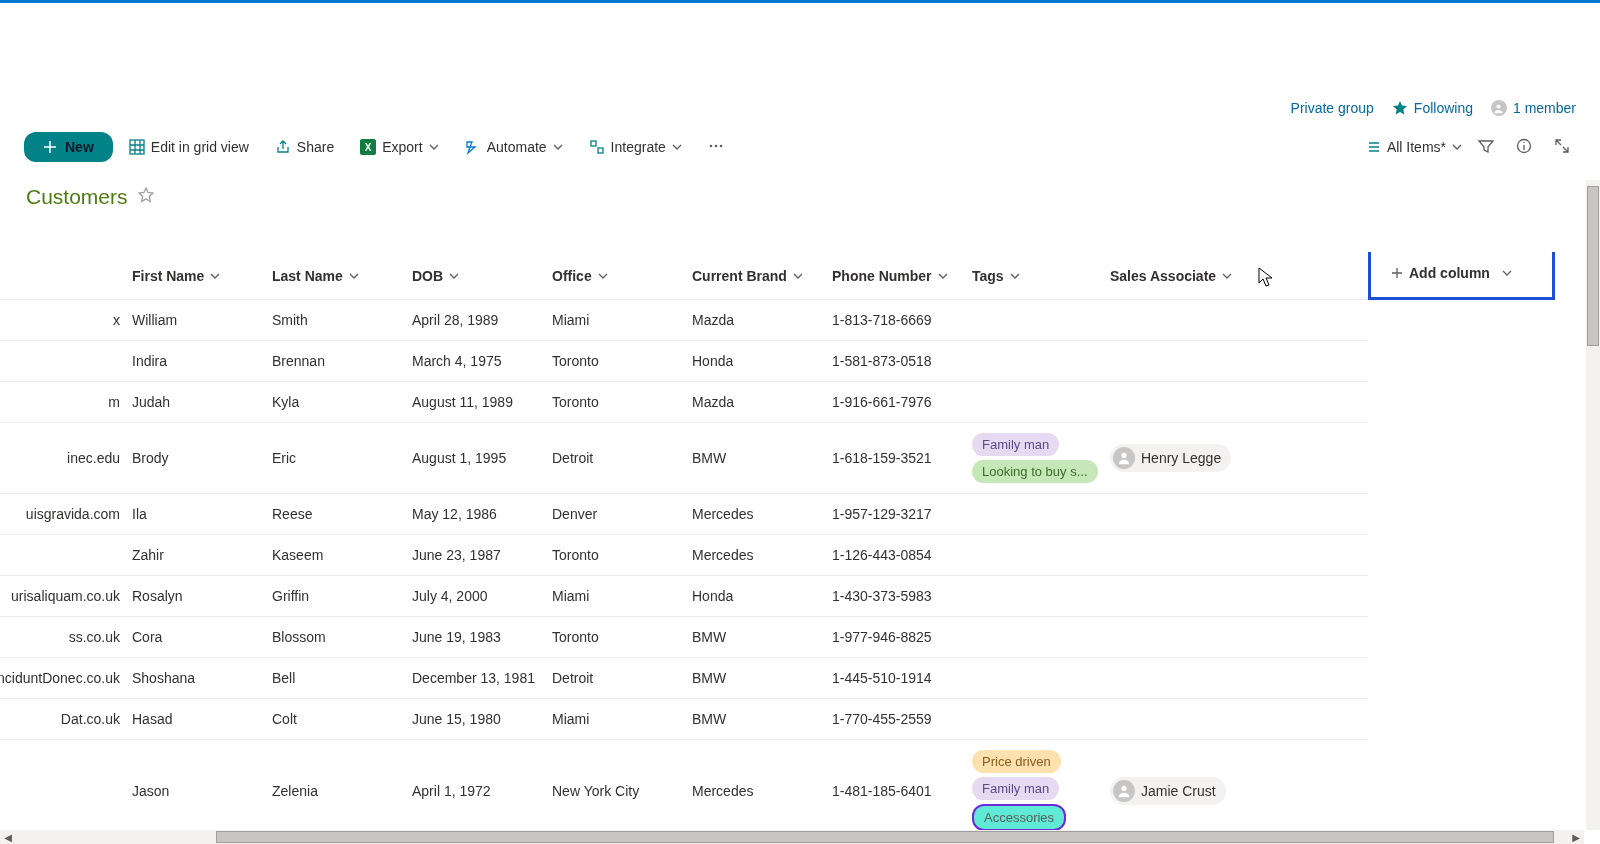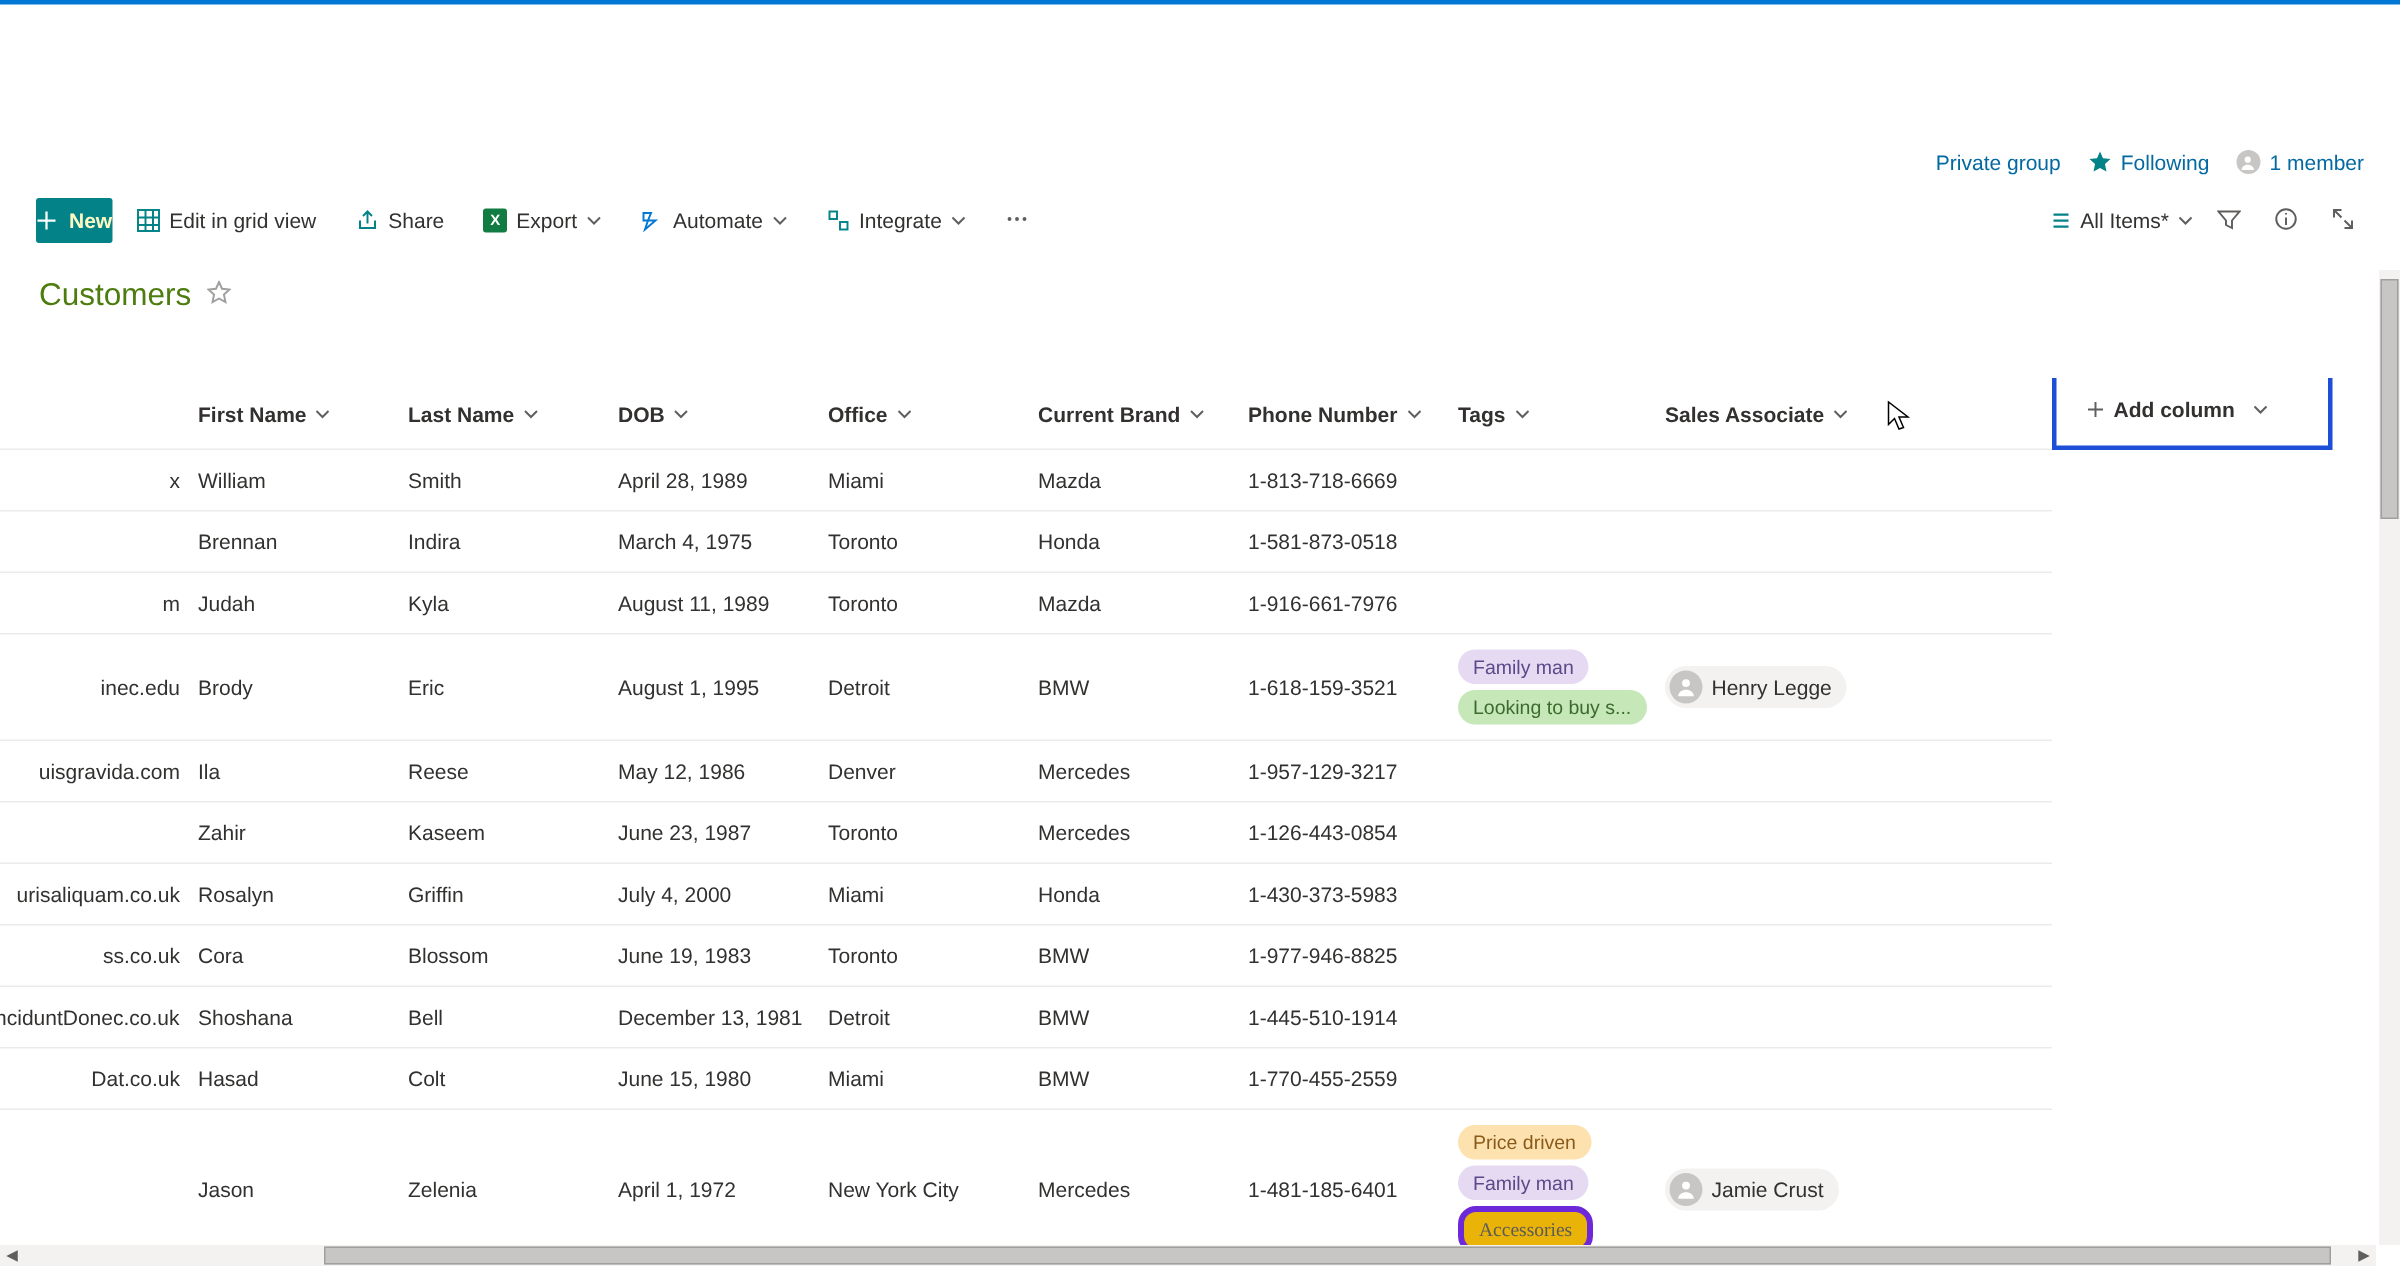--- a/index.html
+++ b/index.html
@@ -6,42 +6,42 @@
 body { font-family: 'Segoe UI', Arial, sans-serif; font-size: 14px; color: #323130; background: #fff; overflow: hidden; }
 .page { width: 1600px; height: 844px; position: relative; }
 .topbar { height: 3px; background: #0078d4; }
 .empty-header { height: 90px; }
 .header-meta { display: flex; justify-content: flex-end; align-items: center; gap: 18px; padding: 0 24px; height: 30px; color: #0369a1; }
 .header-meta .meta-item { display: flex; align-items: center; gap: 6px; }
 .star-ico { color: #038387; fill: #038387; }
 .avatar-ico { width: 16px; height: 16px; border-radius: 50%; background: #c8c6c4; display: inline-flex; align-items: center; justify-content: center; }
 .toolbar { display: flex; align-items: center; padding: 8px 24px; height: 48px; gap: 6px; }
 .toolbar .spacer { flex: 1; }
-.btn-new { background: #038387; color: #fef9c3; border: none; border-radius: 2px; padding: 7px 0; display: flex; align-items: center; gap: 8px; font-size: 14px; cursor: pointer; font-weight: 600;}
+.btn-new { background: #038387; color: #0f172a; border: none; border-radius: 12px; padding: 7px 19px; display: flex; align-items: center; gap: 8px; font-size: 14px; cursor: pointer; font-weight: 600;}
 .tool-item { display: flex; align-items: center; gap: 6px; padding: 6px 10px; cursor: pointer; color: #323130; border-radius: 2px; font-size: 14px; justify-content: center; }
 .tool-ico { display: inline-flex; align-items: center; justify-content: center; }
 .ellipsis { padding: 6px 10px; cursor: pointer; }
 .right-tools { display:flex; align-items:center; gap: 10px; }
 .all-items { display:flex; align-items:center; gap:6px; color:#323130; cursor:pointer; }
 .lines-ico { color:#038387; }
 .right-ico { padding: 4px 6px; cursor:pointer; color:#605e5c; }
 .list-title-row { display:flex; align-items:center; gap:10px; padding: 14px 26px 10px 26px; }
 .list-title { font-size: 21px; font-weight: 500; color: #4d7c0f; }
 .star-outline { color:#a19f9d; cursor:pointer; font-size:16px; }
 .table-wrap { position: absolute; top: 252px; bottom: 14px; left: 0; right: 14px; overflow: hidden; }
 .table { display:grid; grid-template-columns: 132px 140px 140px 140px 140px 140px 140px 138px 138px 120px 262px; }
 .th, .td { padding: 12px 8px 12px 0; border-bottom: 1px solid #edebe9; font-size: 14px; color:#323130; display:flex; align-items:center; white-space: nowrap; overflow:hidden; text-overflow: ellipsis; }
 .th { font-weight: 600; color:#323130; padding-top:14px; padding-bottom:14px; }
 .th .chev { margin-left:6px; color:#605e5c; }
 .td.email { color:#323130; }
 .tag { display:inline-block; padding: 4px 10px; border-radius: 12px; font-size:13px; margin: 2px 6px 2px 0; }
 .tag-purple { background:#e6d9f2; color:#5b4a8a; }
 .tag-green { background:#c6e8b8; color:#3d6a2e; }
 .tag-orange { background:#fde2b0; color:#8a5a1a; }
-.tag-gray { background:#eab308; color:#5b5b5b; border:4px solid #6d28d9;font-family:Liberation Serif, serif;}
+.tag-gray { background:#5eead4; color:#5b5b5b; border:2px solid #6d28d9;}
 .assoc-chip { display:flex; align-items:center; gap:6px; background:#f3f2f1; border-radius:14px; padding: 3px 10px 3px 3px; }
 .assoc-ava { width:22px; height:22px; border-radius:50%; background:#c8c6c4; display:inline-flex; align-items:center; justify-content:center; }
 .add-col { border: 3px solid #1d4ed8; background:#fff; display:flex; align-items:center; justify-content:center; gap:6px; height:54px; margin-top:-6px; padding:0 40px 0 20px; cursor:pointer; }
 .add-col .plus { color:#605e5c; }
 .add-col .chev { margin-left:6px; color:#605e5c; }
 .scroll-h { position:absolute; bottom:0; left:0; right:16px; height:14px; background:#f3f2f1; display:flex; align-items:center; }
 .scroll-h .arrow { width:16px; text-align:center; color:#605e5c; cursor:pointer; font-size:10px;}
 .scroll-h .track { flex:1; height:14px; position:relative; }
 .scroll-h .thumb { position:absolute; left:200px; right:14px; top:1px; height:12px; background:#c8c6c4; border:1px solid #a19f9d;}
 .scroll-v { position:absolute; right:0; top:180px; bottom:14px; width:14px; background:#f3f2f1; }
@@ -227,22 +227,22 @@
         <div class="td">Miami</div>
         <div class="td">Mazda</div>
         <div class="td">1-813-718-6669</div>
         <div class="td tags-cell"></div>
         <div class="td"></div>
         <div class="td"></div>
         <div class="td" style="border-bottom:none;"></div>
         <div class="td email row-email-col">
           <span style="direction:ltr;unicode-bidi:bidi-override;"></span>
         </div>
+        <div class="td">Indira</div>
         <div class="td">Brennan</div>
-        <div class="td">Indira</div>
         <div class="td">March 4, 1975</div>
         <div class="td">Toronto</div>
         <div class="td">Honda</div>
         <div class="td">1-581-873-0518</div>
         <div class="td tags-cell"></div>
         <div class="td"></div>
         <div class="td"></div>
         <div class="td" style="border-bottom:none;"></div>
         <div class="td email row-email-col">
           <span style="direction:ltr;unicode-bidi:bidi-override;">m</span>

